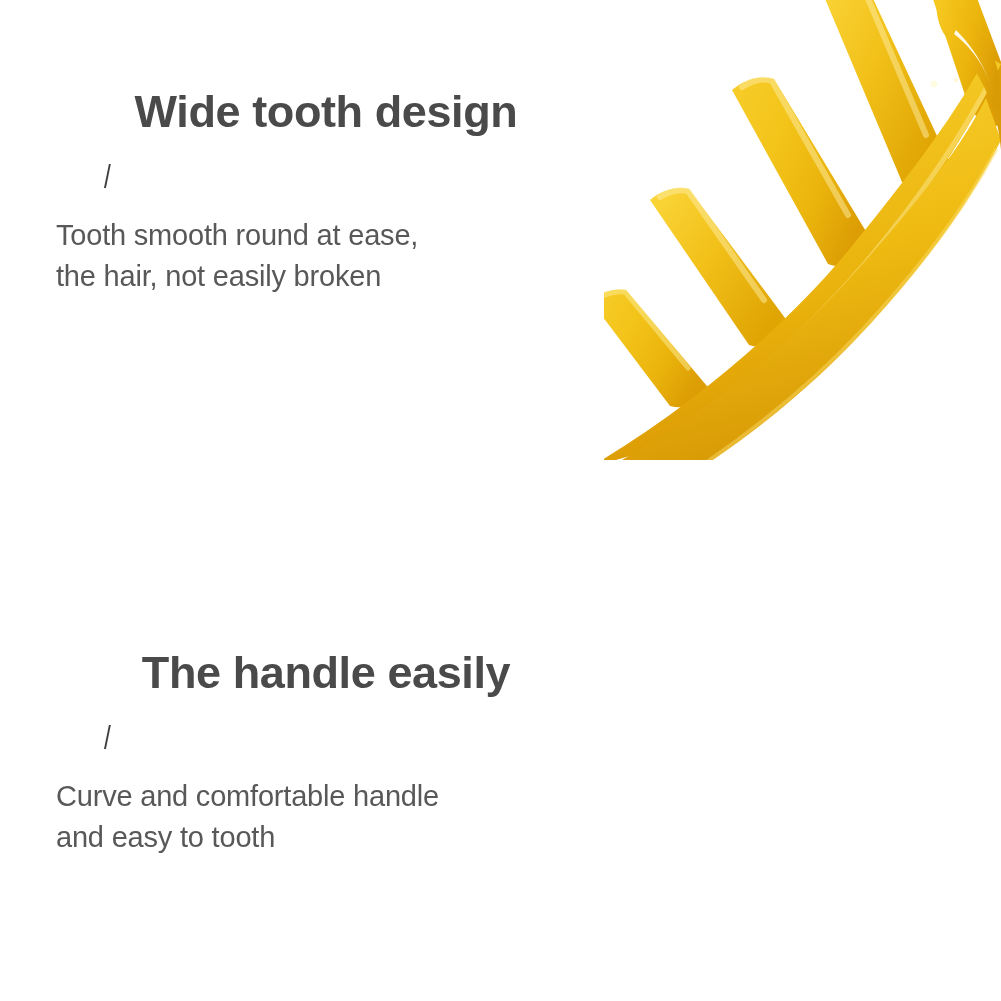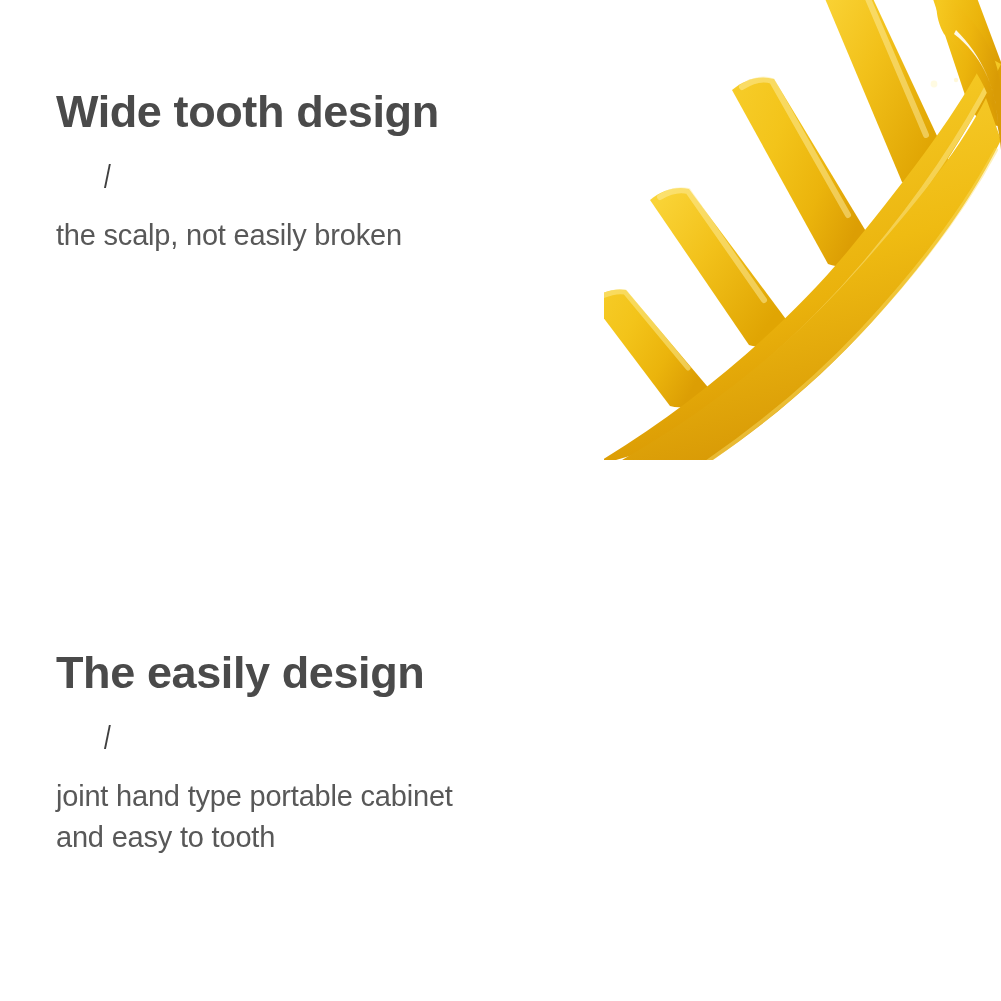--- a/index.html
+++ b/index.html
@@ -38,20 +38,21 @@
   #feature-2 .text-col { top: 148px; }
 
   .heading {
     margin: 0;
     font-size: 45px;
     font-weight: bold;
     line-height: 1.05;
     color: #4a4a4a;
     letter-spacing: -0.4px;
     white-space: nowrap;
+    text-align: center;
   }
 
   .slash {
     margin: 24px 0 0 48px;
     font-size: 34px;
     line-height: 1;
     color: #3f3f3f;
     font-weight: 300;
     transform: scaleX(0.72);
     transform-origin: left center;
@@ -87,21 +88,22 @@
 <div id="page">
 
   <section class="feature" id="feature-1">
 
     <div class="text-col">
       <h2 class="heading">Wide tooth design</h2>
 
       <div class="slash">/</div>
 
       <p class="body-text">
-        <span class="ln">the scalp, not easily broken</span>
+        <span class="ln">Tooth smooth round at ease,</span>
+        <span class="ln">the hair, not easily broken</span>
       </p>
     </div>
 
     <div class="photo" id="photo-teeth">
       <svg viewBox="0 0 397 460" preserveAspectRatio="xMinYMin slice">
         <defs>
           <linearGradient id="toothG" x1="0" y1="0" x2="1" y2="0.55">
             <stop offset="0%" stop-color="#f7cd2a"></stop>
             <stop offset="38%" stop-color="#f3c41a"></stop>
             <stop offset="72%" stop-color="#ebb40c"></stop>
@@ -175,25 +177,25 @@
           <circle cx="330" cy="84" r="3.4" fill="#fffbe0" opacity="0.92"></circle>
           <circle cx="352" cy="80" r="2.2" fill="#fff6cf" opacity="0.8"></circle>
         </g>
       </svg>
     </div>
   </section>
 
   <section class="feature" id="feature-2">
 
     <div class="text-col">
-      <h2 class="heading">The easily design</h2>
+      <h2 class="heading">The handle easily</h2>
 
       <div class="slash">/</div>
 
       <p class="body-text">
-        <span class="ln">joint hand type portable cabinet</span>
+        <span class="ln">Curve and comfortable handle</span>
         <span class="ln">and easy to tooth</span>
       </p>
     </div>
 
   </section>
 
 </div>
 
 </body></html>

